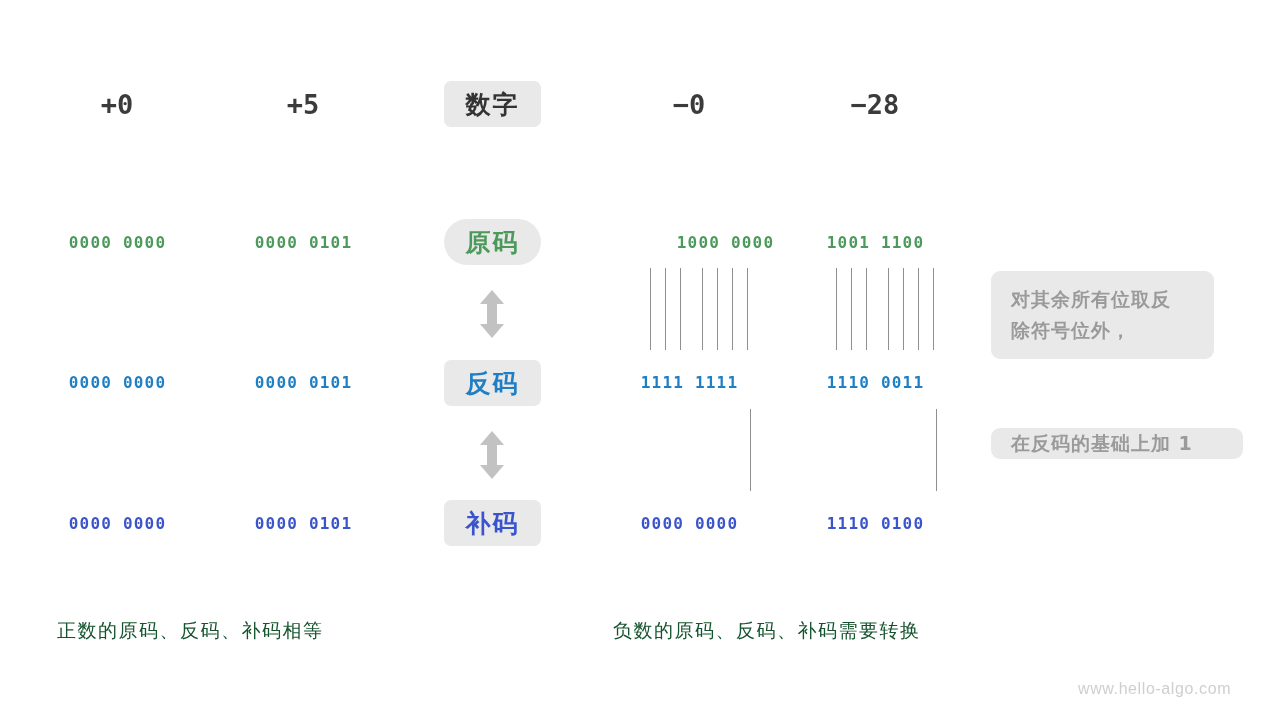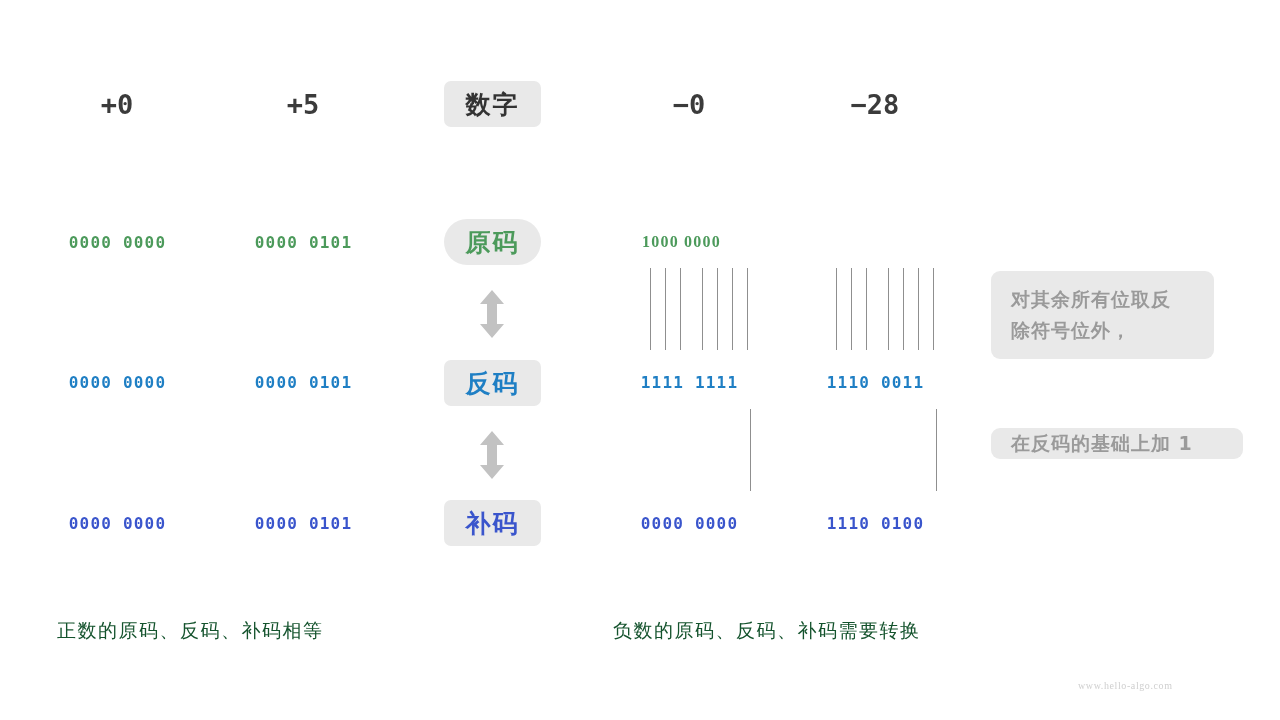--- a/index.html
+++ b/index.html
@@ -97,22 +97,22 @@
     color: #14532d;
     font-size: 19px;
     font-weight: normal;
     letter-spacing: 1.5px;
     white-space: nowrap;
   }
 
   
   .watermark {
     position: absolute;
-    font-family: Liberation Serif, serif;
-    font-size: 10px;
+    font-family: Liberation Sans, sans-serif;
+    font-size: 16px;
     color: #cfcfcf;
     letter-spacing: 0.6px;
     white-space: nowrap;
   }
 </style>
 </head>
 <body>
 
 <div class="canvas">
 
@@ -125,22 +125,23 @@
   <div class="cell num-head" style="left:629px; top:85px; width:120px; height:38px;">−0</div>
 
   <div class="cell num-head" style="left:815px; top:85px; width:120px; height:38px;">−28</div>
 
   <div class="cell bits bits-green" style="left:40px; top:224px; width:155px; height:36px;">0000 0000</div>
 
   <div class="cell bits bits-green" style="left:226px; top:224px; width:155px; height:36px;">0000 0101</div>
 
   <div class="cell badge badge-green" style="left:444px; top:219px; width:97px; height:46px;border-radius:23px;">原码</div>
 
-  <div class="cell bits bits-green" style="left:604px; top:224px; width:155px; height:36px;font-family:Liberation Serif, serif;">1000 0000</div>
-
+  <div class="cell bits bits-green" style="left:648px; top:224px; width:155px; height:36px;">1000 0000</div>
+
+  <div class="cell bits bits-green" style="left:798px; top:224px; width:155px; height:36px;">1001 1100</div>
 
   <div class="cell bits bits-blue" style="left:40px; top:364px; width:155px; height:36px;">0000 0000</div>
 
   <div class="cell bits bits-blue" style="left:226px; top:364px; width:155px; height:36px;">0000 0101</div>
 
   <div class="cell badge badge-blue" style="left:444px; top:360px; width:97px; height:46px;text-align:center;">反码</div>
 
   <div class="cell bits bits-blue" style="left:612px; top:364px; width:155px; height:36px;">1111 1111</div>
 
   <div class="cell bits bits-blue" style="left:798px; top:364px; width:155px; height:36px;">1110 0011</div>

